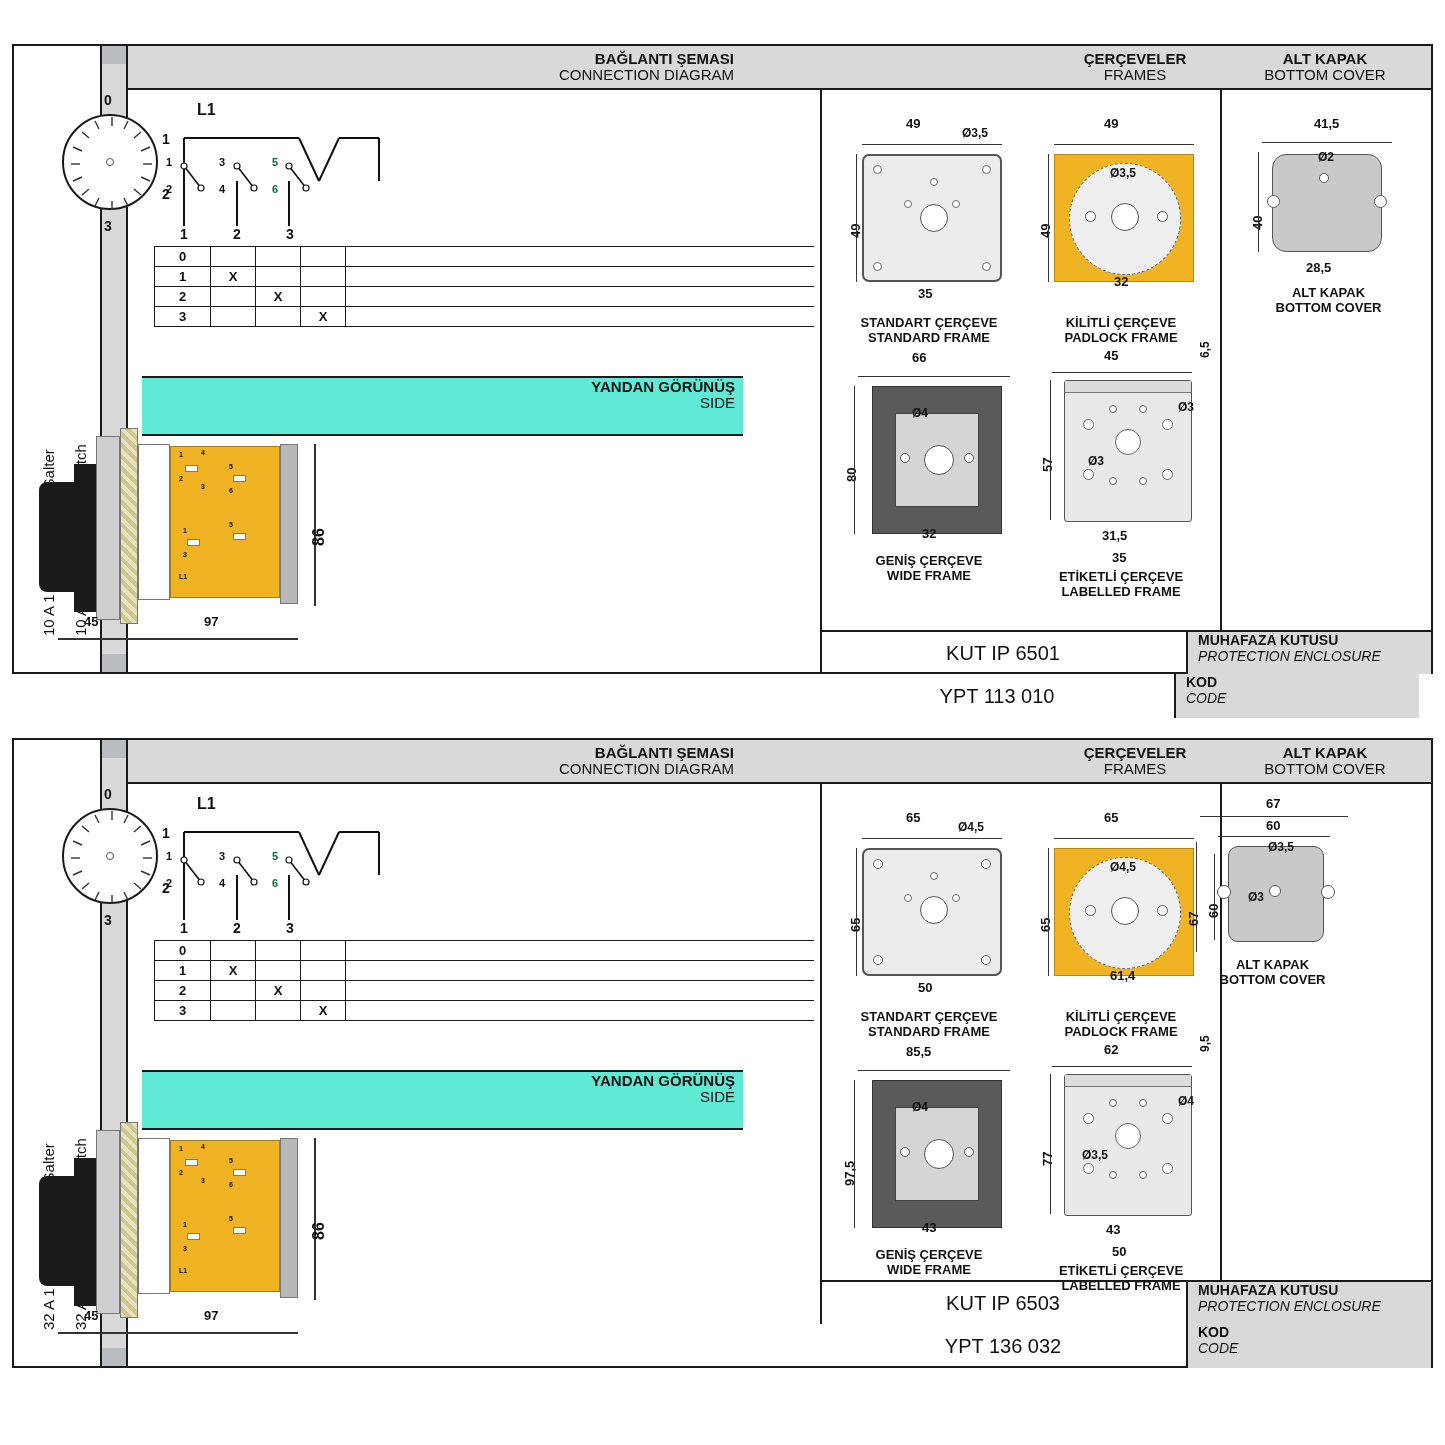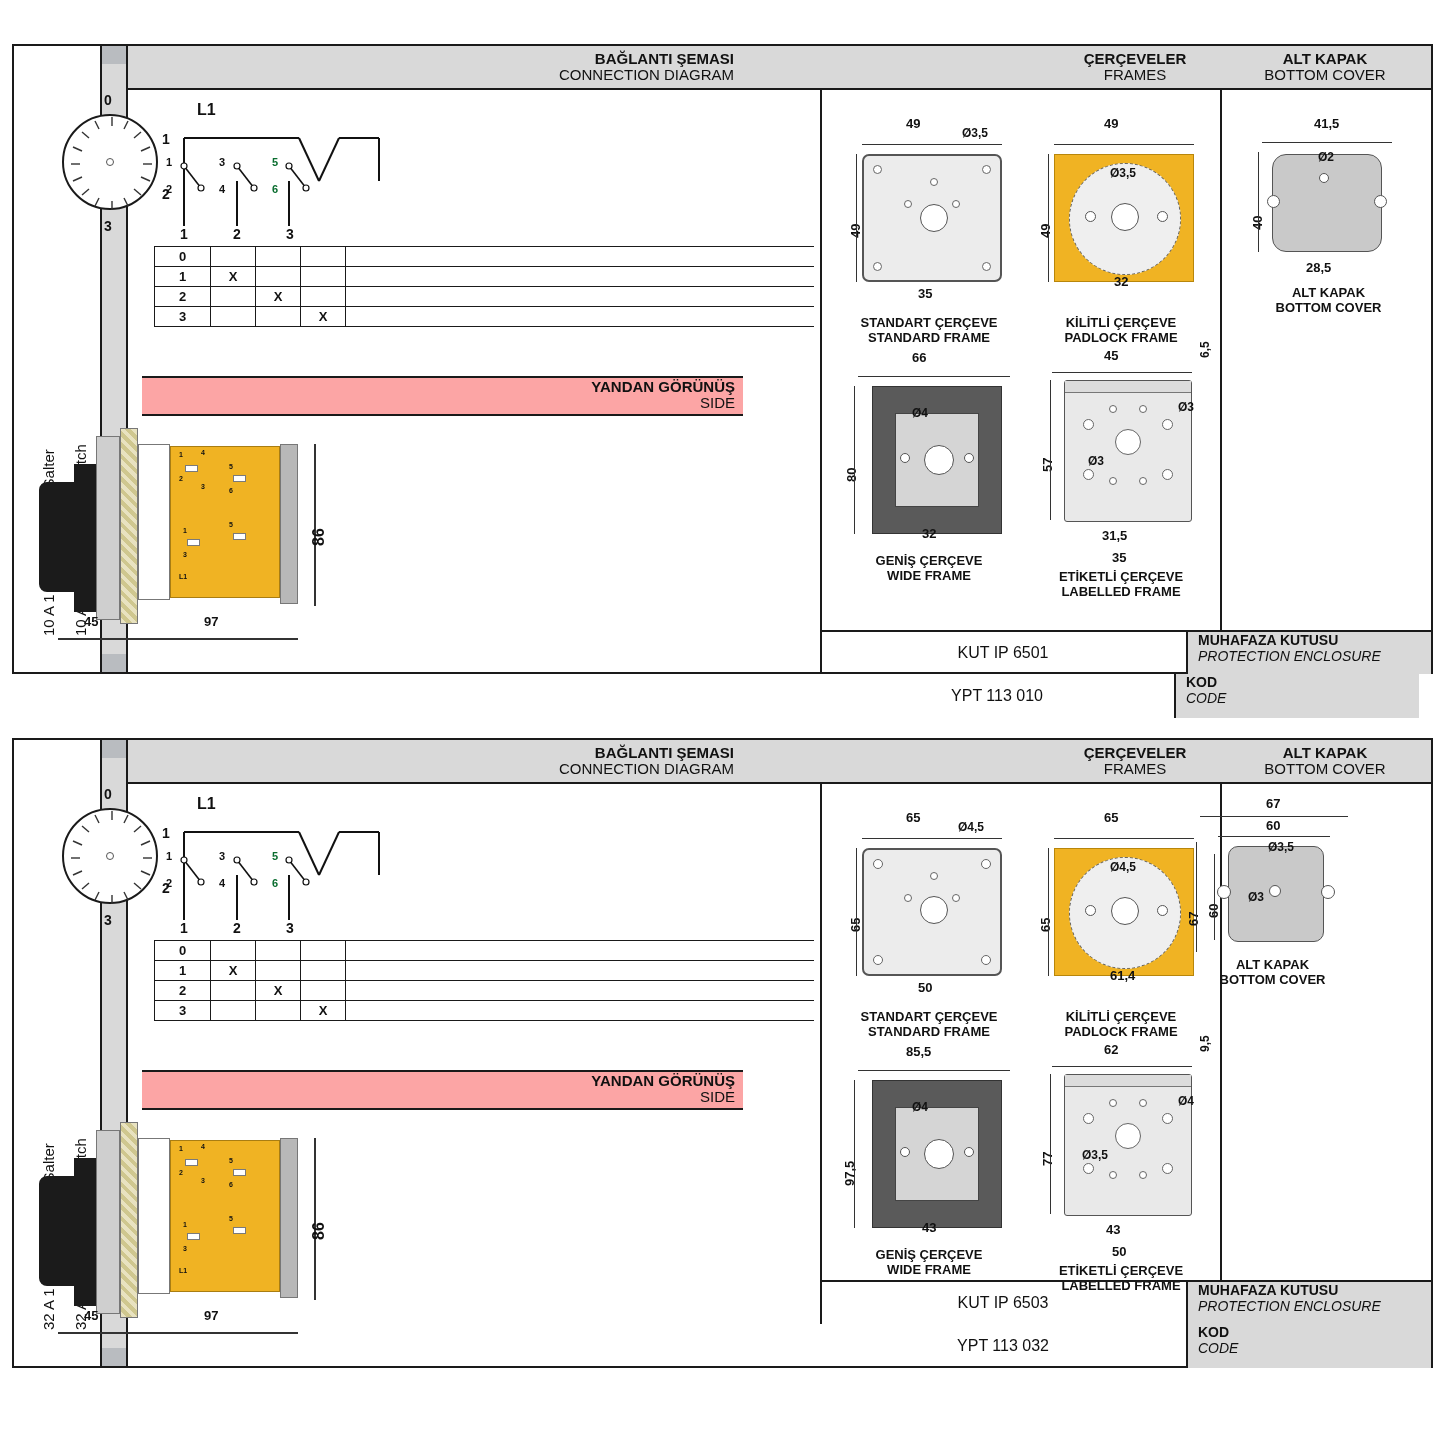--- a/index.html
+++ b/index.html
@@ -78,21 +78,21 @@
   }
   .tbl td.rowlab { width: 56px; }
   .tbl td.c { width: 45px; }
   .tbl td.tail { border-left: 1px solid #1a1a1a; border-right: none; }
 
   .contactlab { position: absolute; font-size: 11px; font-weight: bold; color: #111; }
   .bignum { position: absolute; font-size: 14px; font-weight: bold; color: #111; }
 
   
   .sideband {
-    position: absolute; height: 40px; background: #fca5a5;
+    position: absolute; height: 60px; background: #5eead4;
     border-top: 2px solid #1a1a1a; border-bottom: 2px solid #1a1a1a;
   }
 
   
   .knob { position:absolute; background:#1b1b1b; border-radius: 8px 4px 4px 8px; }
   .knob2 { position:absolute; background:#1b1b1b; }
   .plate { position:absolute; background:#cfcfcf; border:1px solid #777; }
   .hatch {
     position:absolute; background:
       repeating-linear-gradient(45deg,#e8e2c0 0 4px,#cfc78f 4px 8px);
@@ -144,21 +144,21 @@
 
   .botcover { position:absolute; background:#c9c9c9; border:1.5px solid #555; }
   .botcover .h { position:absolute; border-radius:50%; background:#fff; border:1px solid #555; }
 
   
   .encl {
     position:absolute; border-top:2px solid #1a1a1a;
   }
   .encl .cell-l { position:absolute; left:0; top:0; bottom:0; display:flex; align-items:center; justify-content:center;}
   .encl .cell-r { position:absolute; right:0; top:0; bottom:0; background:#d9d9d9; border-left:2px solid #1a1a1a; padding-left:10px;}
-  .encl .val { font-size:16px; color:#111; }
+  .encl .val { font-size:20px; color:#111; }
   .encl .lab-tr { font-size:14px; font-weight:bold; color:#111; display:block; }
   .encl .lab-en { font-size:14px; font-style:italic; color:#111; display:block; }
 </style>
 </head>
 <body>
 
 <div class="page">
 
   <div class="panel" id="panel-top">
 
@@ -748,21 +748,21 @@
       <div class="cell-l" style="left:0; right:245px;">
         <span class="val">KUT IP 6503</span>
       </div>
       <div class="cell-r" style="width:245px;">
         <span class="lab-tr">MUHAFAZA KUTUSU</span>
         <span class="lab-en">PROTECTION ENCLOSURE</span>
       </div>
     </div>
     <div class="encl" style="left:806px; right:0; top:540px; height:88px; border-top:none;">
       <div class="cell-l" style="left:0; right:245px; top:44px;">
-        <span class="val">YPT 113 032</span>
+        <span class="val">YPT 136 032</span>
       </div>
       <div class="cell-r" style="width:245px; top:44px;">
         <span class="lab-tr">KOD</span>
         <span class="lab-en">CODE</span>
       </div>
     </div>
     <div class="vsep" style="left:806px; top:540px; height:44px;"></div>
   </div>
 
 </div>

